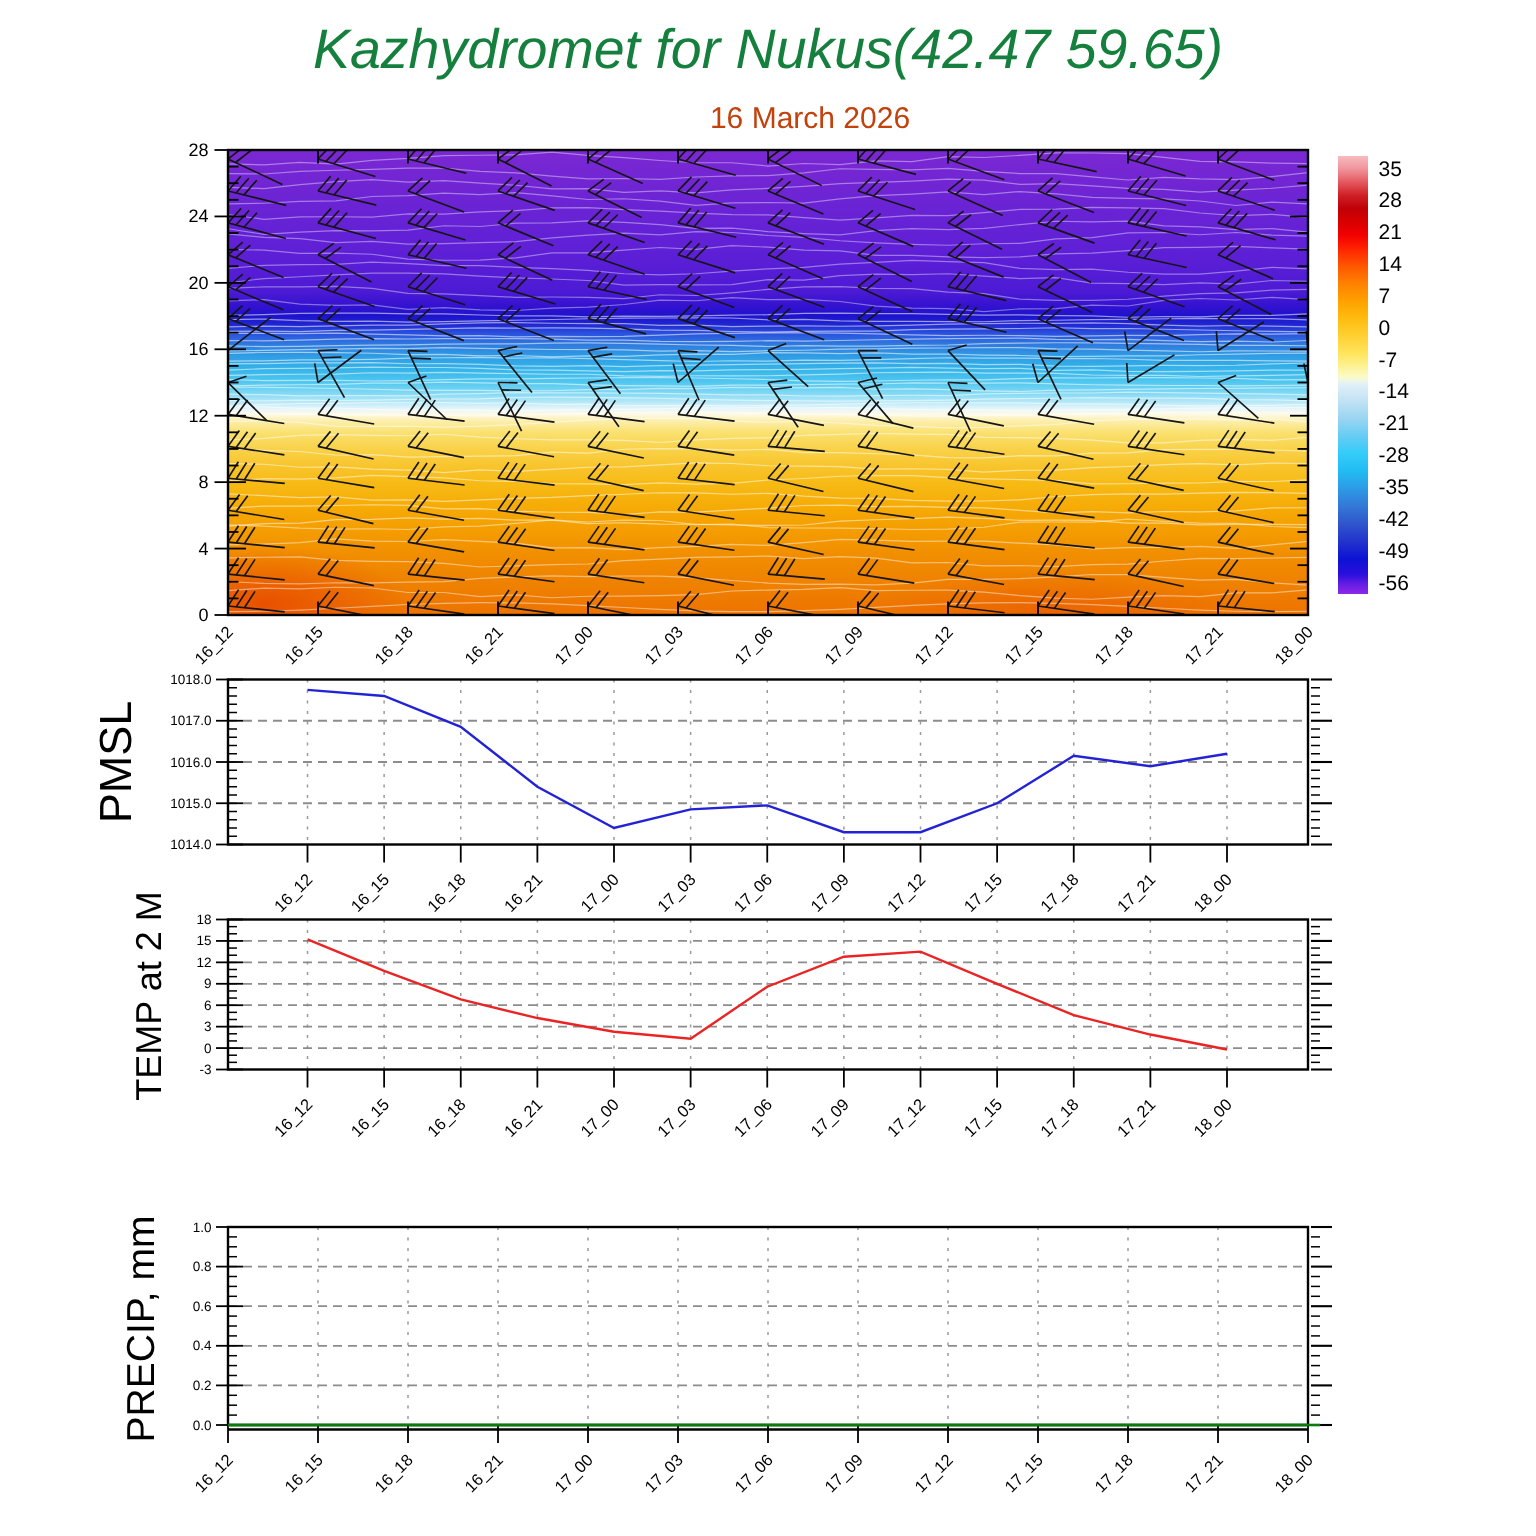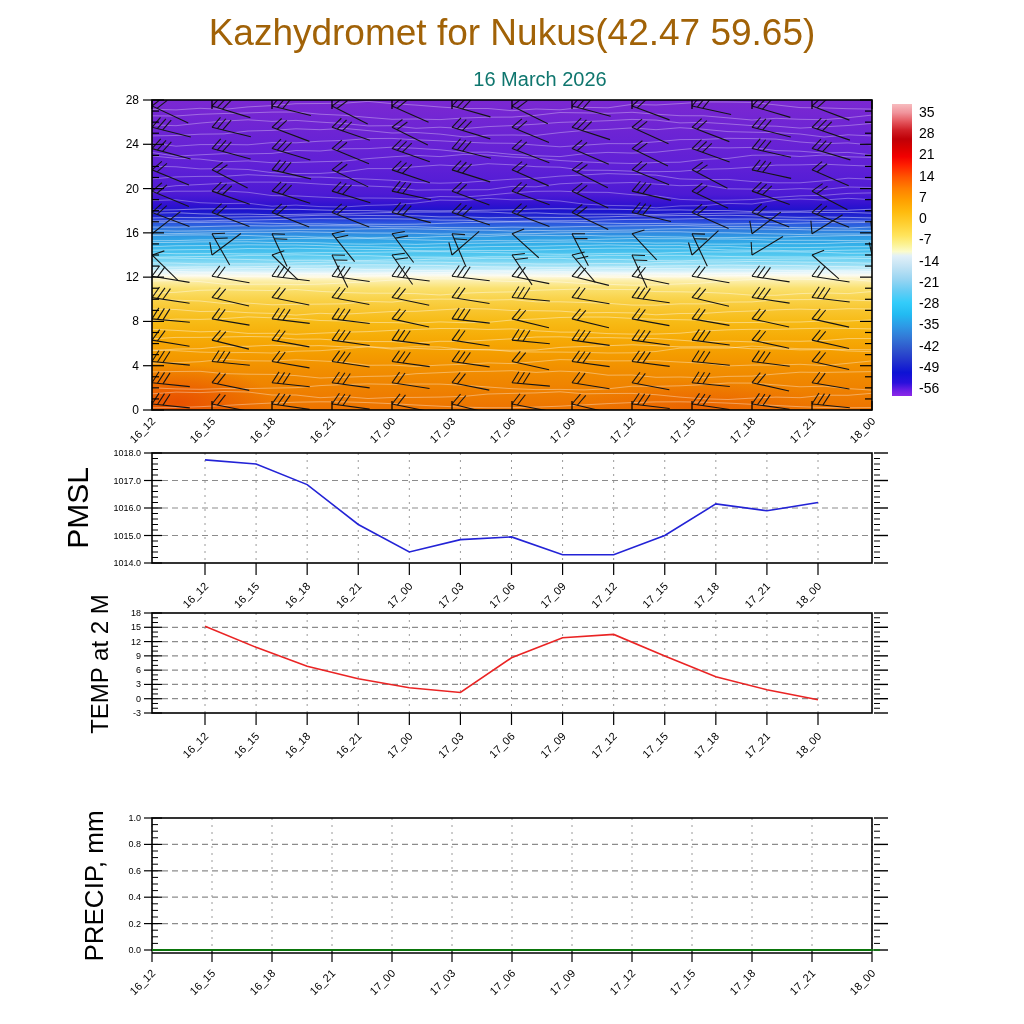--- a/index.html
+++ b/index.html
@@ -1,21 +1,21 @@
 <!DOCTYPE html>
 <html><head>
 <meta charset="utf-8">
 <style>
   html,body{margin:0;padding:0;background:#ffffff;width:1024px;height:1024px;
     font-family:"Liberation Sans","DejaVu Sans",sans-serif;}
   #stage{position:relative;width:1024px;height:1024px;overflow:hidden;background:#fff;}
   .title{position:absolute;left:512px;top:12px;transform:translateX(-50%);
-    font-size:37px;color:#a16207;white-space:nowrap;}
+    font-size:37px;color:#15803d;white-space:nowrap;font-style:italic;}
   .subtitle{position:absolute;left:540px;top:68px;transform:translateX(-50%);
-    font-size:20px;color:#0f766e;white-space:nowrap;}
+    font-size:20px;color:#c2410c;white-space:nowrap;}
   .vlabel{position:absolute;color:#000;white-space:nowrap;
     transform:translate(-50%,-50%) rotate(-90deg);}
   #ylab-pmsl{left:78px;top:508px;font-size:30px;}
   #ylab-temp{left:100px;top:664px;font-size:24px;}
   #ylab-precip{left:94px;top:886px;font-size:26px;}
   svg{position:absolute;left:0;top:0;}
   text{font-family:"Liberation Sans","DejaVu Sans",sans-serif;fill:#000;}
 </style>
 </head>
 <body>

